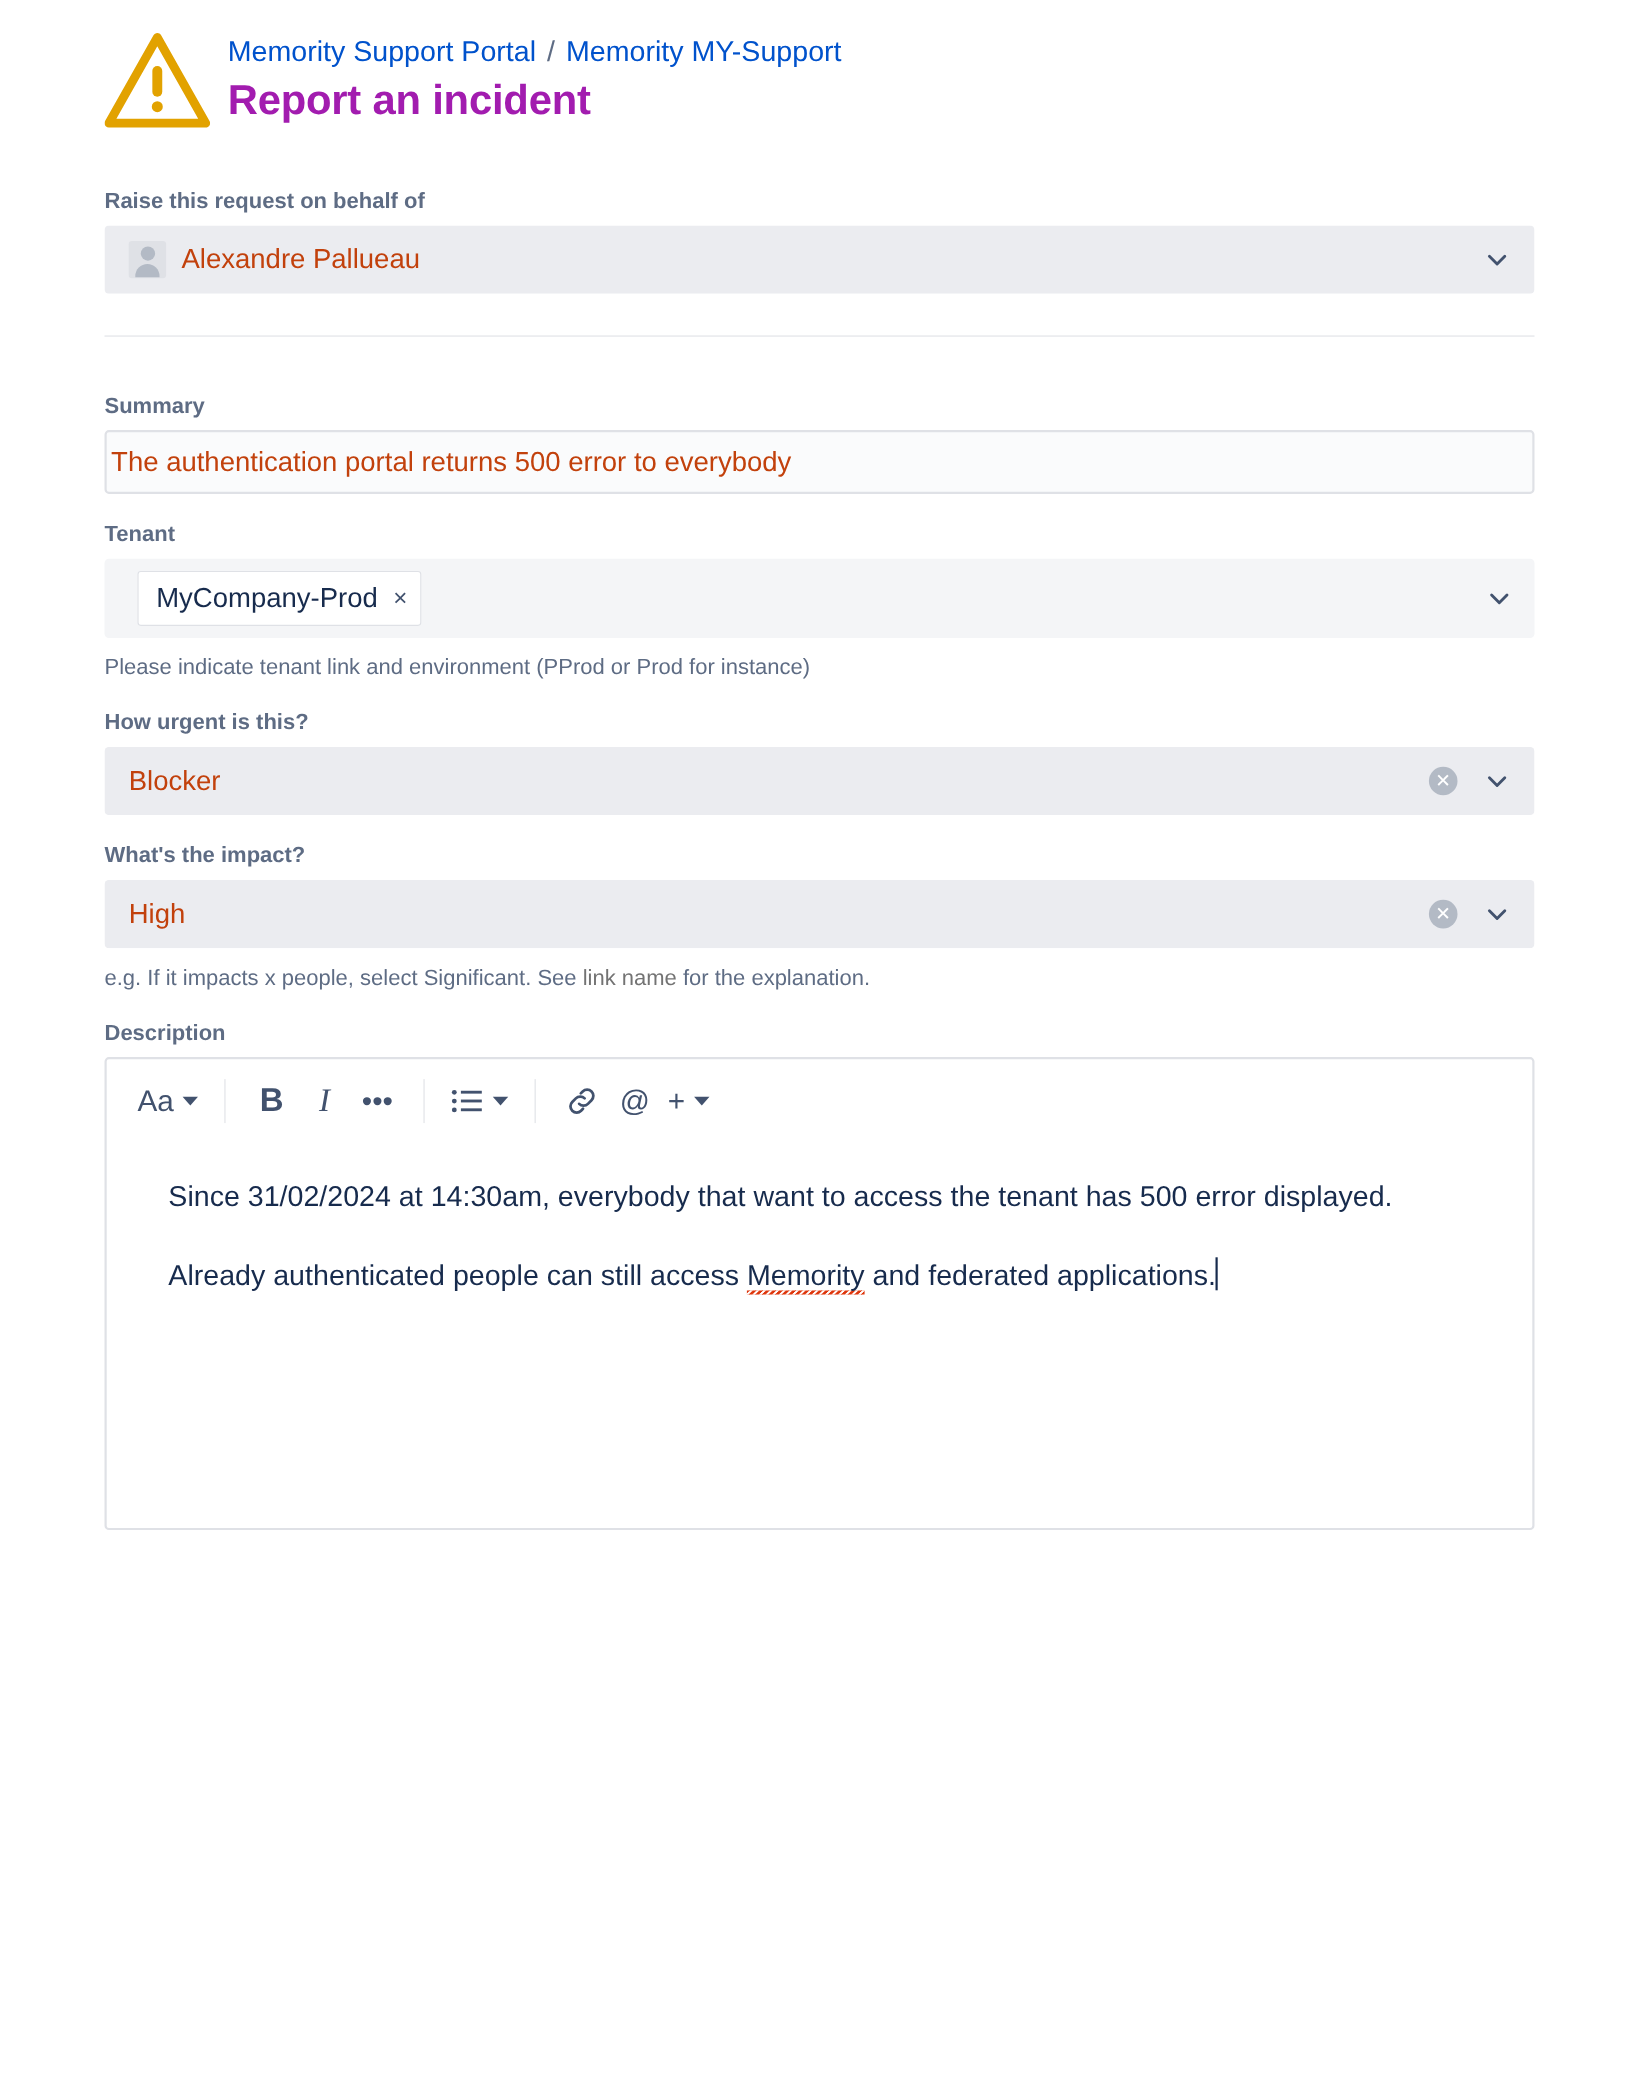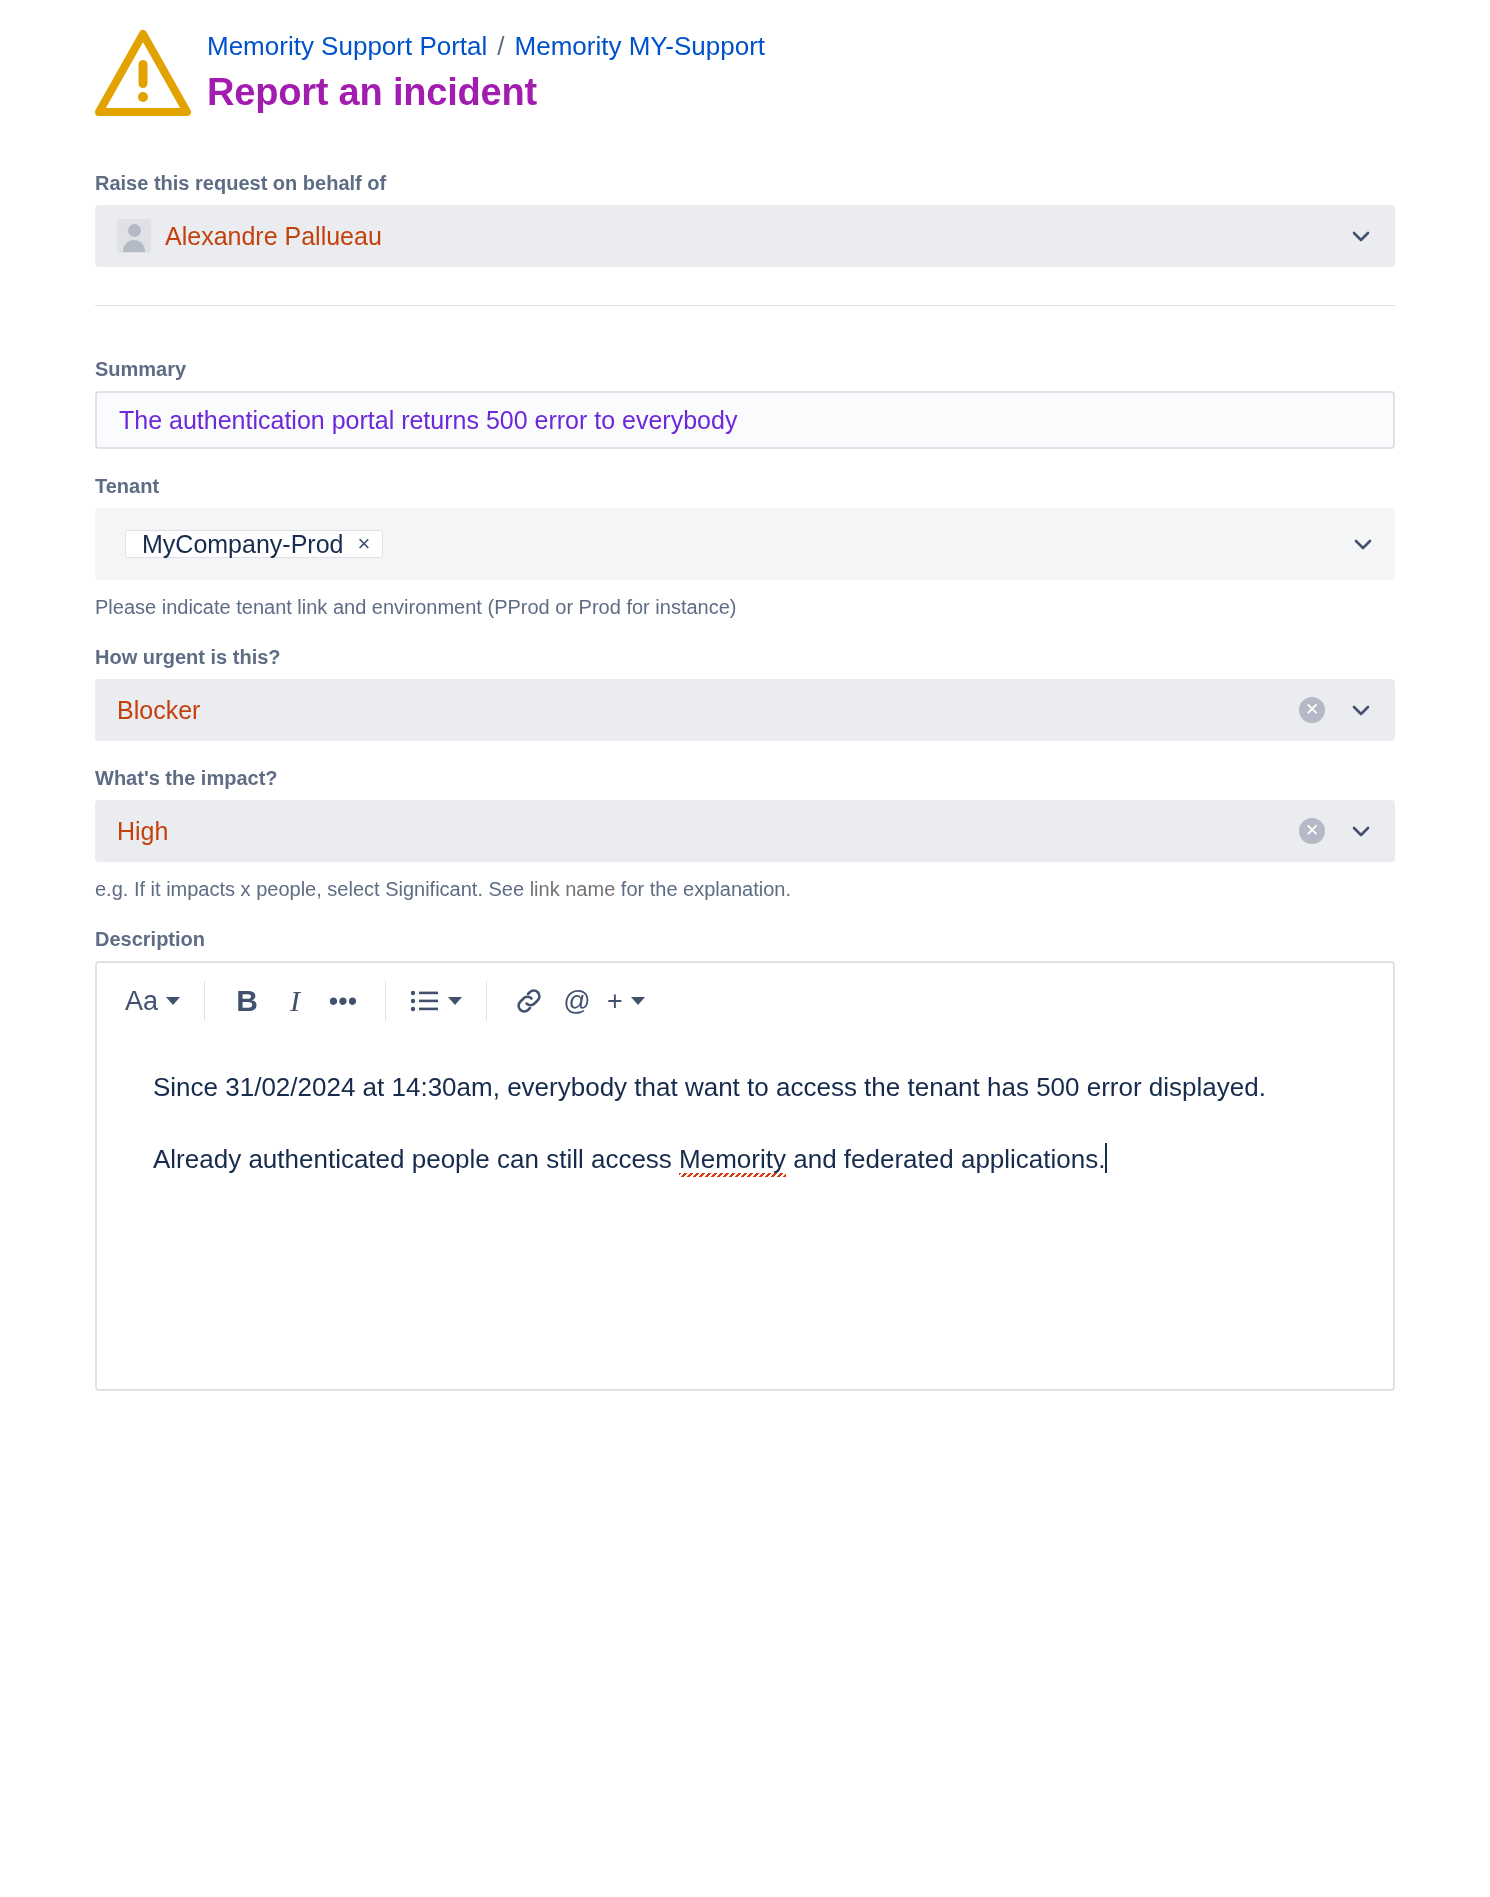--- a/index.html
+++ b/index.html
@@ -146,43 +146,43 @@
     border: 0;
     border-top: 1px solid #dfe1e6;
     margin: 38px 0 52px 0;
   }
   .text-input {
     width: 100%;
     height: 58px;
     background: #fafbfc;
     border: 2px solid #dfe1e6;
     border-radius: 4px;
-    padding: 0 22px;
+    padding: 0 4px;
     font-size: 25px;
     font-family: "Liberation Sans", sans-serif;
-    color: #6d28d9;
+    color: #c2410c;
   }
 
   .tag-select {
     background: #f4f5f7;
     border-radius: 4px;
     min-height: 72px;
     display: flex;
     align-items: center;
     padding: 0 20px;
     position: relative;
     cursor: pointer;
   }
   .tag {
     display: inline-flex;
     align-items: center;
     background: #ffffff;
     border: 1px solid #dfe1e6;
     border-radius: 3px;
-    height: 28px;
+    height: 50px;
     padding: 0 12px 0 16px;
     font-size: 25px;
     color: #172b4d;
     margin-left: 10px;
   }
   .tag .tag-x {
     margin-left: 14px;
     color: #42526e;
     font-size: 22px;
     line-height: 1;

